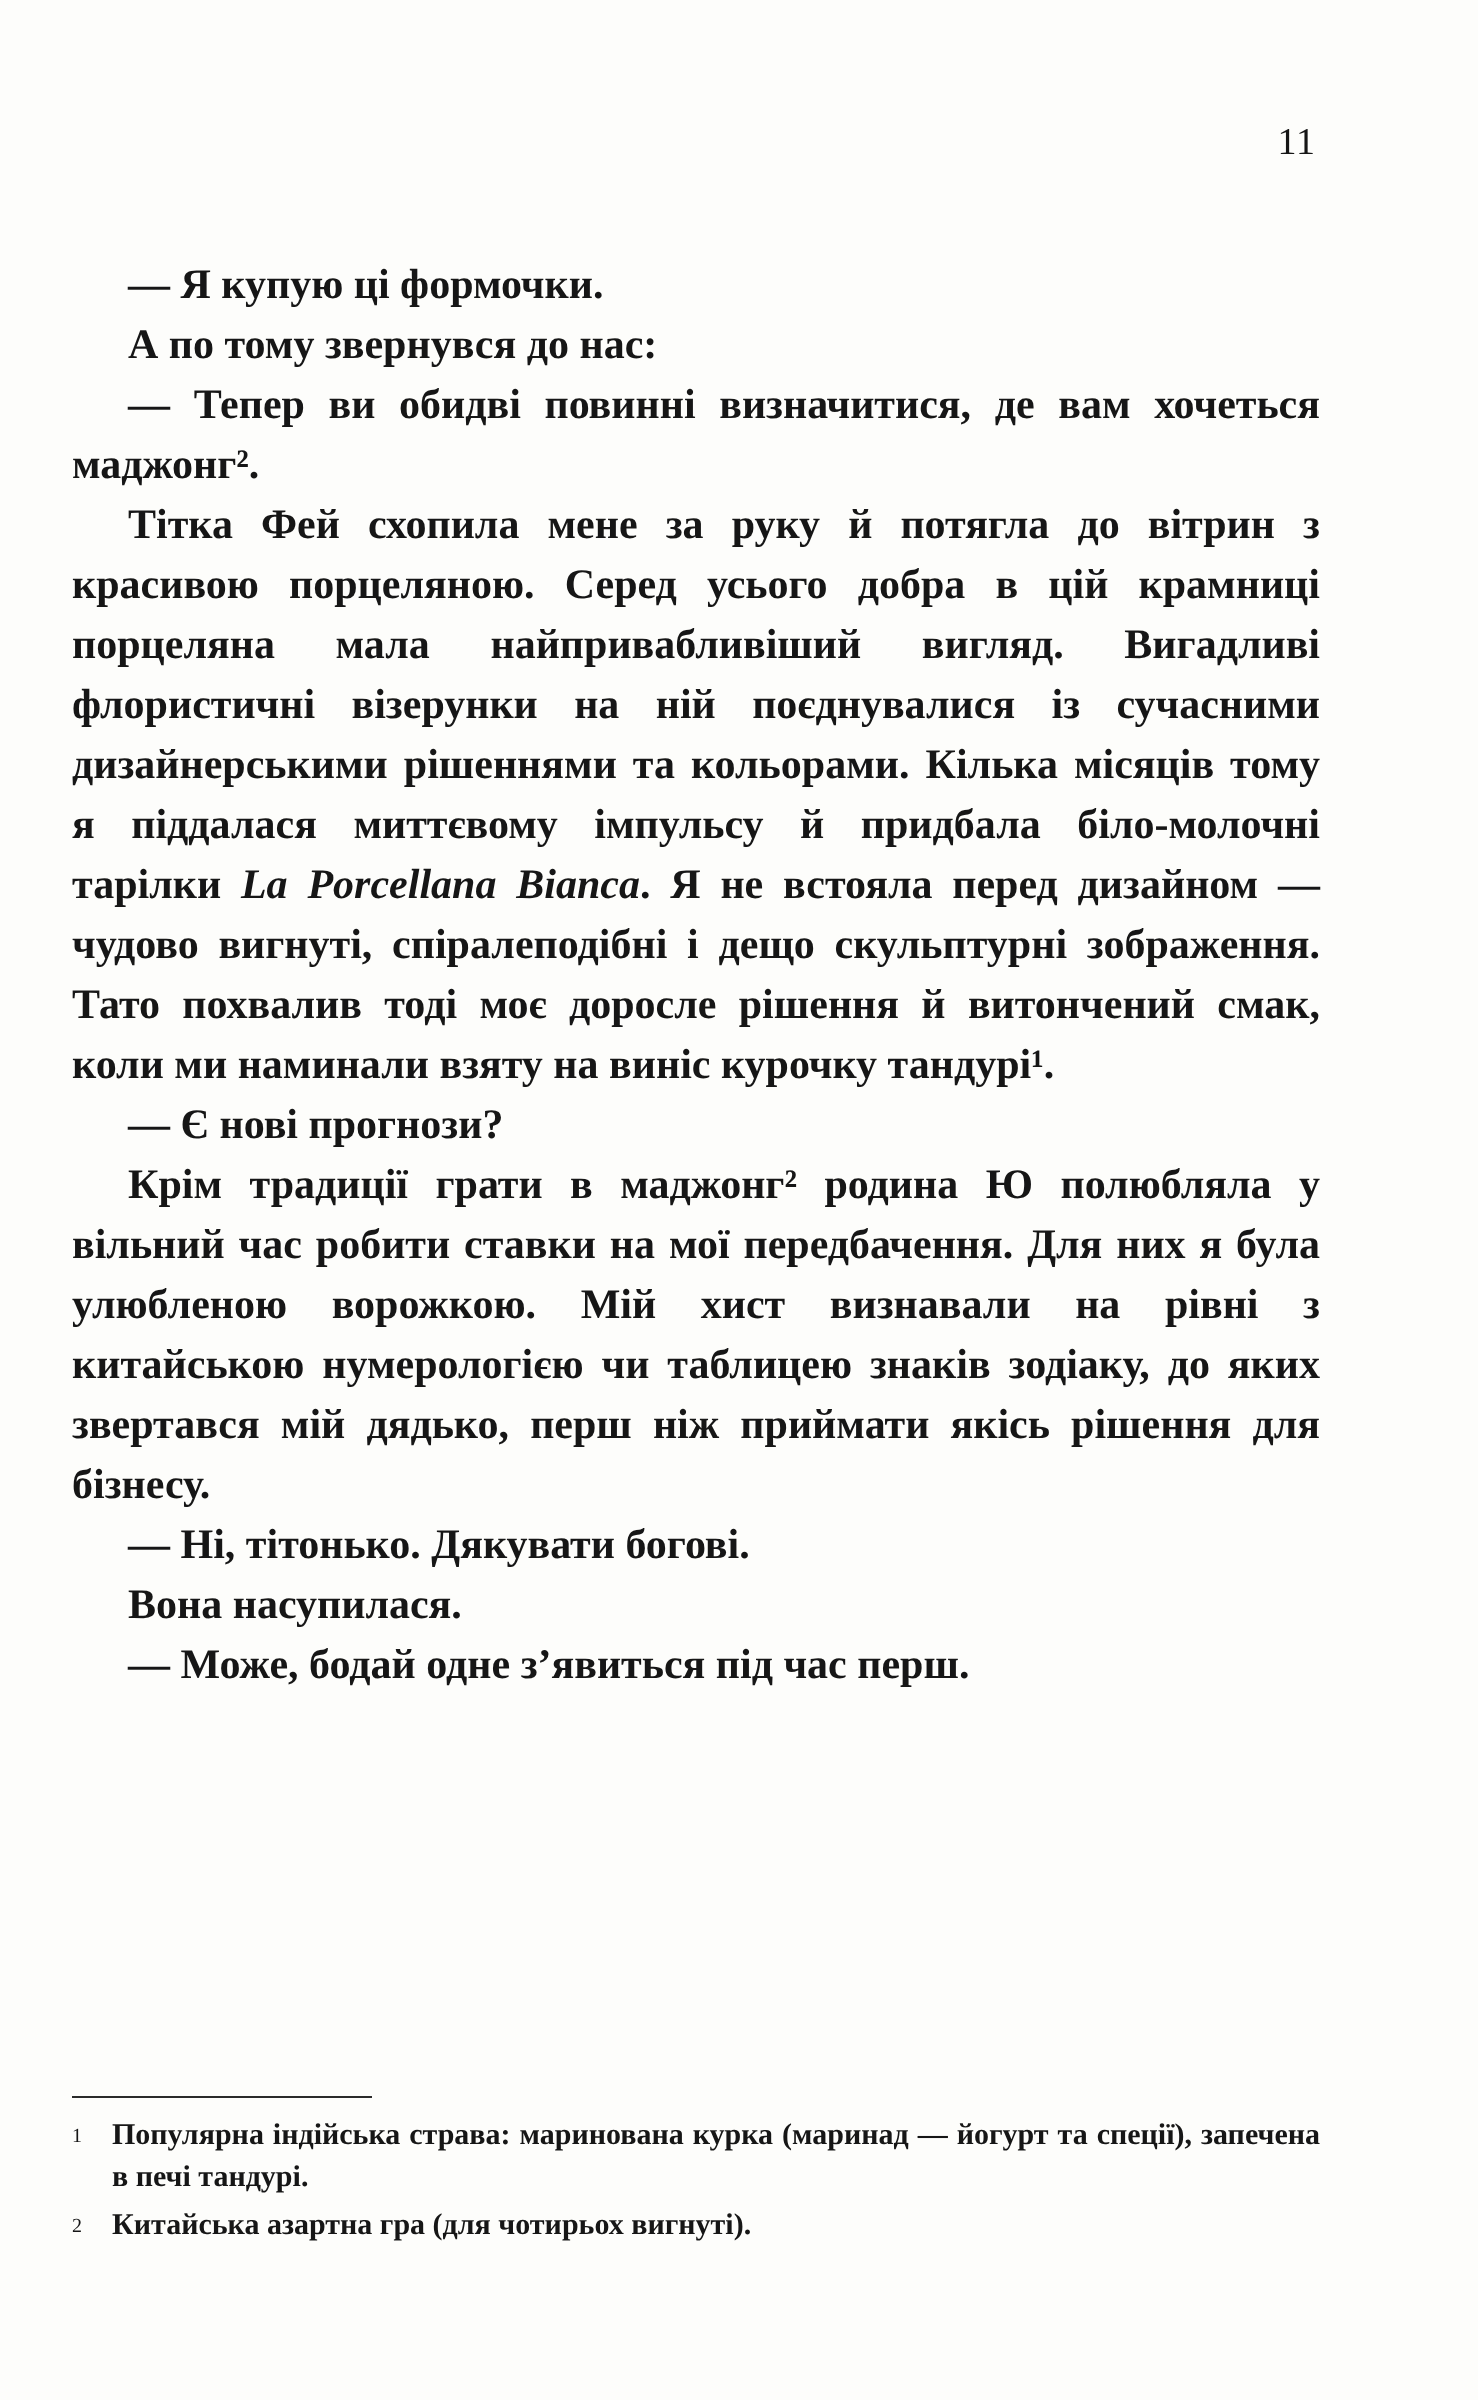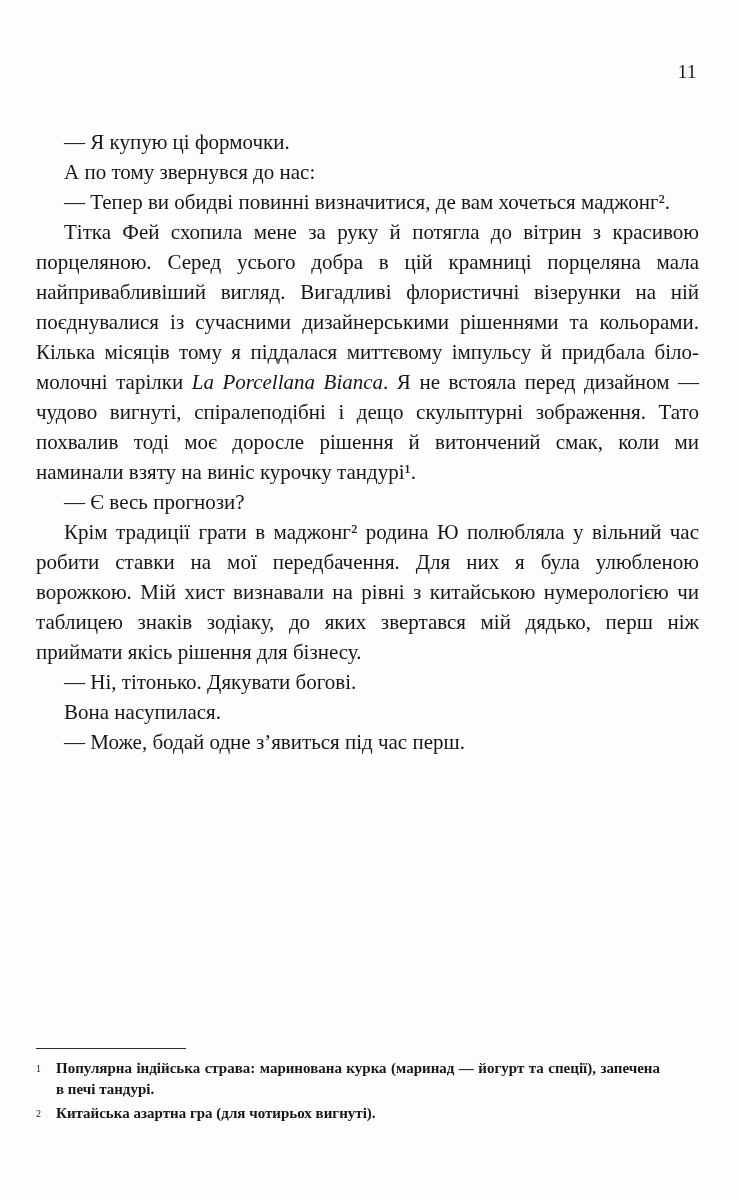--- a/index.html
+++ b/index.html
@@ -13,34 +13,35 @@
     font-family: "Liberation Serif", "DejaVu Serif", serif;
     color: #161616;
     -webkit-font-smoothing: antialiased;
   }
   .page {
     position: relative;
     width: 739px;
     height: 1200px;
     box-sizing: border-box;
     background: #fdfdfb;
-    padding: 62px 40px 0 36px;
+    padding: 62px 79px 0 36px;
     overflow: hidden;
   }
   .page-number {
     text-align: right;
     font-size: 19px;
     line-height: 1;
     margin: 0 2px 46px 0;
     letter-spacing: 0.5px;
   }
   .body-text {
     font-size: 21px;
     line-height: 30px;
     text-align: justify;
+    font-weight: bold;
   }
   .body-text p {
     margin: 0;
     padding: 0;
     text-indent: 28px;
   }
   .italic {
     font-style: italic;
   }
   .footnotes {
@@ -88,21 +89,21 @@
 
     <p>— Я купую ці формочки.</p>
 
     <p>А по тому звернувся до нас:</p>
 
     <p>— Тепер ви обидві повинні визначитися, де вам хочеться маджонг².</p>
 
     <p><span>Тітка Фей схопила мене за руку й потягла до вітрин з красивою порцеляною. Серед усього добра в цій крамниці порцеляна мала найпривабливіший вигляд. Вигадливі флористичні візерунки на ній поєднувалися із сучасними дизайнерськими рішеннями та кольорами. Кілька місяців тому я піддалася миттєвому імпульсу й придбала біло-молочні тарілки </span><span class="italic">La Porcellana Bianca</span><span>. Я не встояла перед дизайном — чудово вигнуті, спіралеподібні і дещо скульптурні зображення. Тато похвалив тоді моє доросле рішення й витончений смак, коли ми наминали взяту на виніс курочку тандурі¹.</span></p>
 
 
-    <p>— Є весь прогнози?</p>
+    <p>— Є нові прогнози?</p>
 
     <p>Крім традиції грати в маджонг² родина Ю полюбляла у вільний час робити ставки на мої передбачення. Для них я була улюбленою ворожкою. Мій хист визнавали на рівні з китайською нумерологією чи таблицею знаків зодіаку, до яких звертався мій дядько, перш ніж приймати якісь рішення для бізнесу.</p>
 
     <p>— Ні, тітонько. Дякувати богові.</p>
 
     <p>Вона насупилася.</p>
 
     <p>— Може, бодай одне з’явиться під час перш.</p>
 
 

